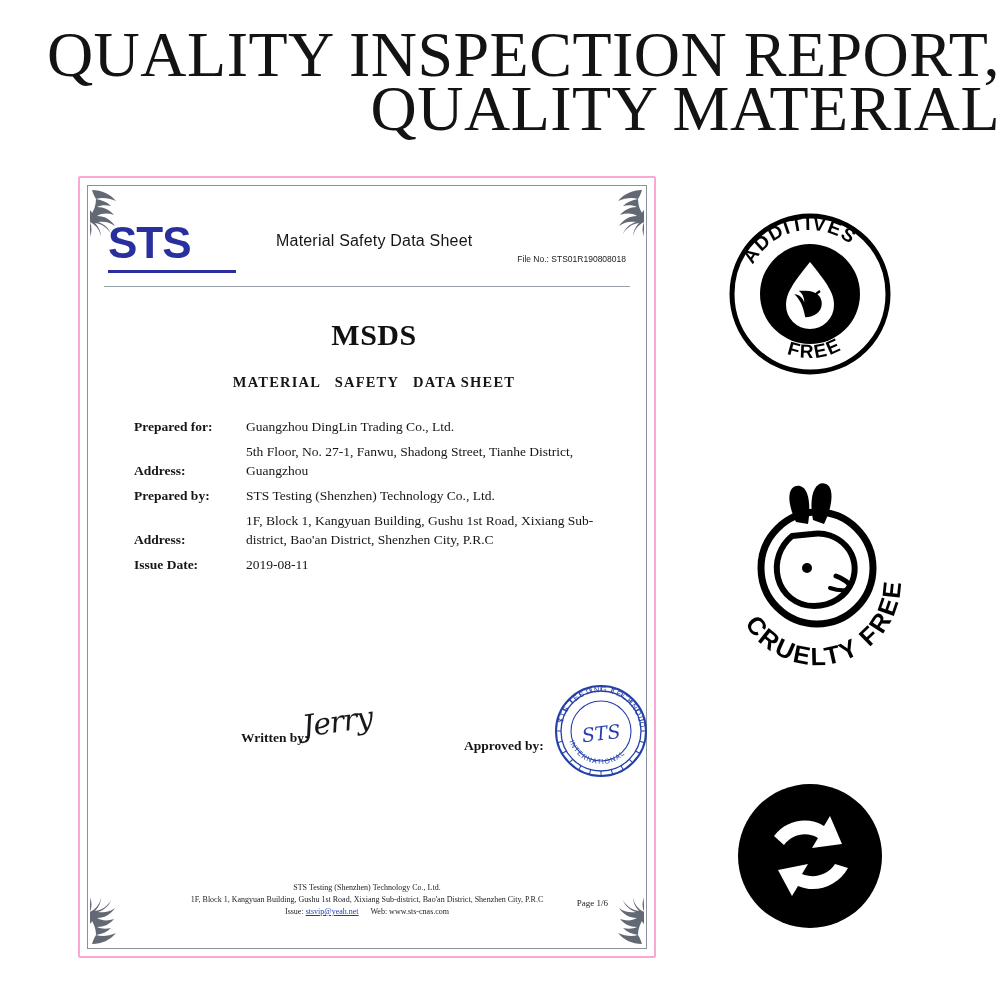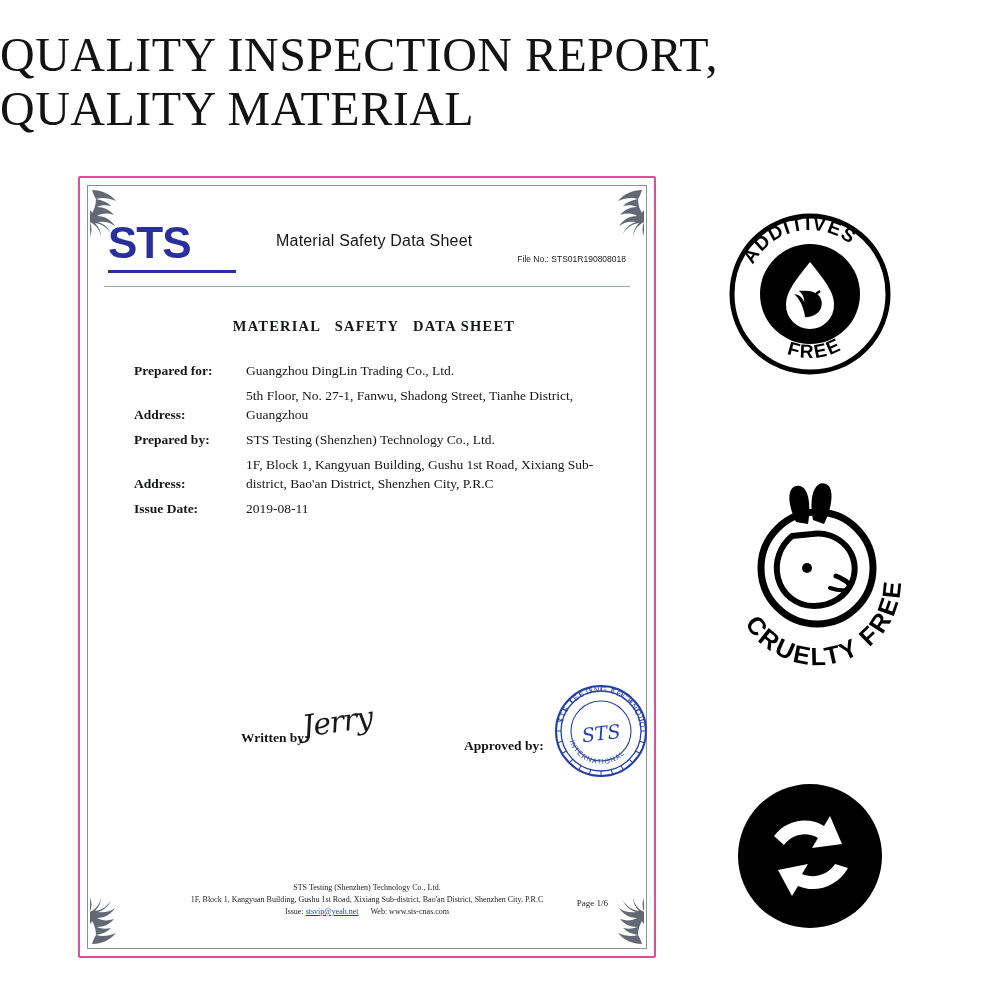--- a/index.html
+++ b/index.html
@@ -14,38 +14,38 @@
     position: relative;
     overflow: hidden;
   }
 
   
   .headline {
     position: absolute;
     top: 28px;
     left: 0;
     width: 1000px;
-    text-align: left;
-    font-family: "Liberation Serif", serif;
-    font-size: 48px;
+    text-align: right;
+    font-family: "Liberation Serif", serif;
+    font-size: 64px;
     line-height: 54px;
     letter-spacing: 0.5px;
     color: #131313;
   }
   .headline .line { display: block; white-space: pre; }
 
   
   .sheet {
     position: absolute;
     left: 78px;
     top: 176px;
     width: 578px;
     height: 782px;
     background: #fff;
-    border: 2px solid #ec4899;
+    border: 2px solid #f9a8d4;
     border-radius: 2px;
     box-sizing: border-box;
   }
   .sheet-inner {
     position: absolute;
     left: 7px;
     top: 7px;
     right: 7px;
     bottom: 7px;
     border: 1px solid #8b909b;
@@ -287,20 +287,21 @@
 
   <div class="doc-header">
     <div class="sts-logo">STS</div>
     <div class="sts-underline"></div>
     <div class="msds-title-sm">Material Safety Data Sheet</div>
     <div class="file-no">File No.: STS01R190808018</div>
   </div>
   <div class="header-rule"></div>
 
   <div class="doc-body">
+    <div class="big-title">MSDS</div>
     <div class="sub-title">MATERIAL   SAFETY   DATA SHEET</div>
 
     <div class="field indent-a">
       <span class="lab">Prepared for:</span>
       <span class="val">Guangzhou DingLin Trading Co., Ltd.</span>
     </div>
     <div class="field indent-a">
       <span class="lab">Address:</span>
       <span class="val">5th Floor, No. 27-1, Fanwu, Shadong Street, Tianhe District, Guangzhou</span>
     </div>

